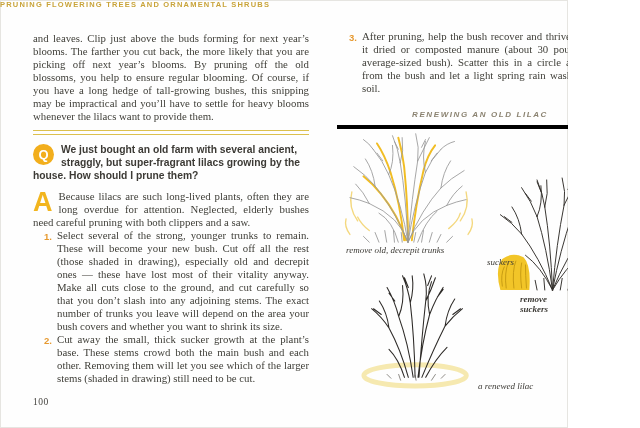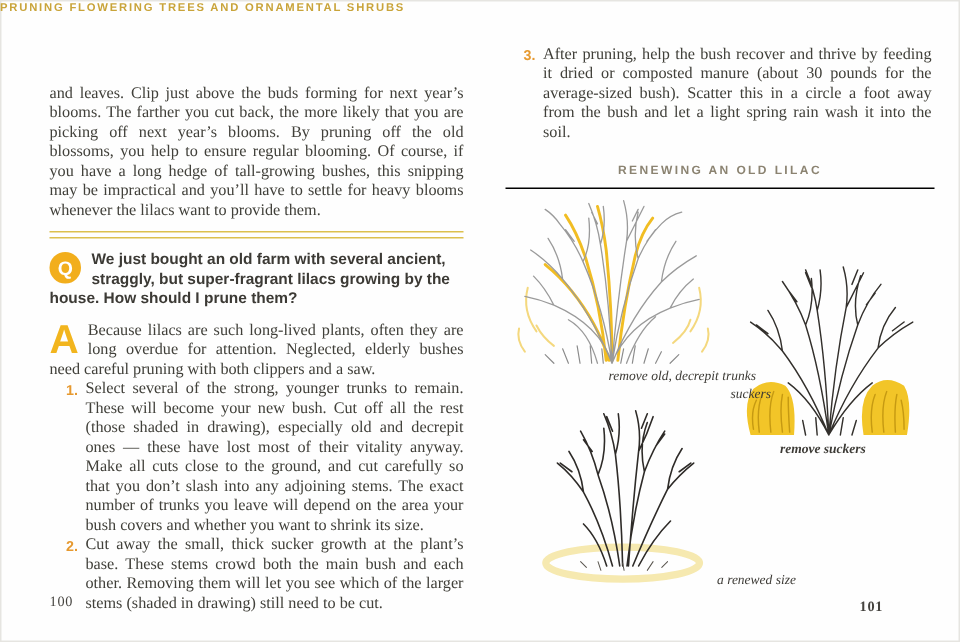--- a/index.html
+++ b/index.html
@@ -1,22 +1,22 @@
 <!DOCTYPE html>
 <html><head>
 <meta charset="utf-8">
 <style>
   html,body { margin:0; padding:0; background:#ffffff; }
   .spread {
-    position:relative; width:640px; height:428px; background:#fefefe;
+    position:relative; width:568px; height:428px; background:#fefefe;
     font-family:"Liberation Serif", serif; color:#41403a; overflow:hidden;
     box-shadow: inset 0 0 0 1px #e6e5e1;
   }
   
-  .col-left { position:absolute; left:33px; top:12px; width:276px;margin-top:24px; }
+  .col-left { position:absolute; left:33px; top:12px; width:276px; }
   .header-left {
     font-family:"Liberation Sans", sans-serif; font-size:7.5px; font-weight:bold;
     letter-spacing:1.2px; color:#c9a43a; text-transform:uppercase;
   }
   .body-text { font-size:10.8px; line-height:13px; text-align:justify; margin-top:8px; }
   .double-rule { height:2.5px; border-top:1px solid #dcc04e; border-bottom:1px solid #dcc04e; margin:7px 0 8px; }
   .question {
     font-family:"Liberation Sans", sans-serif; font-weight:bold;
     font-size:10.3px; line-height:13.4px; color:#3c3a35;
   }
@@ -42,28 +42,28 @@
   #pn-right { left:573px; top:400px;font-weight:bold; }
   
   .header-right {
     position:absolute; right:20px; top:12px; font-style:italic;
     font-size:9.5px; color:#c9a43a;
   }
   .item3 { position:absolute; left:349px; top:30px; width:272px; display:flex;
     font-size:10.8px; line-height:13px; }
   .fig-title-wrap {
     position:absolute; left:337px; top:103px; width:286px; text-align:center;
-    border-bottom:1px solid #000000; padding-bottom:4px;
+    border-bottom:4px solid #000000; padding-bottom:4px;font-style:italic;
   }
   .fig-title {
     font-family:"Liberation Sans", sans-serif; font-size:8px; font-weight:bold;
     letter-spacing:1.6px; color:#8b8371;
   }
   .fig-caption { position:absolute; font-style:italic; font-size:9px; color:#3c3a35; }
-  #cap1 { left:358px; top:245px; width:146px; text-align:right; }
+  #cap1 { left:346px; top:245px; width:146px; text-align:left; }
   #lbl-suckers { left:487px; top:257px; }
   #cap2 { left:520px; top:294px;font-weight:bold; }
   #cap3 { left:478px; top:381px; }
   .bush { position:absolute; }
   #bush1 { left:340px; top:126px; }
   #bush2 { left:483px; top:172px; }
   #bush3 { left:360px; top:266px; }
 </style>
 </head>
 <body>
@@ -148,17 +148,17 @@
     <path fill="none" stroke="#2e2b28" stroke-width="1.1" stroke-linecap="round" d="M55 115 Q50 80 40 52 M40 52 Q36 36 28 22 M40 52 Q46 38 44 20
          M60 115 Q64 80 72 50 M72 50 Q78 34 86 22 M72 50 Q68 32 74 16
          M50 115 Q42 86 30 64 M30 64 Q22 52 12 44 M30 64 Q28 48 20 36
          M64 115 Q76 86 88 62 M88 62 Q96 52 106 44 M88 62 Q90 46 98 34
          M57 115 Q56 72 52 38 M52 38 Q50 24 44 10 M52 38 Q56 24 54 10
          M61 115 Q64 72 68 36 M68 36 Q70 22 66 8 M68 36 Q74 24 78 12
          M46 115 Q40 96 30 86 M68 115 Q78 96 90 84
          M36 36 L30 28 M80 32 L86 24 M22 50 L14 44 M96 50 L104 44 M50 22 L46 12 M70 20 L74 10"></path>
     <path fill="none" stroke="#5a564f" stroke-width="0.7" stroke-linecap="round" d="M32 116 L28 112 M42 118 L40 112 M74 118 L78 112 M84 116 L88 112 M58 118 L57 113"></path>
   </svg>
-  <div class="fig-caption" id="cap3">a renewed size</div>
+  <div class="fig-caption" id="cap3">a renewed lilac</div>
 
   <div class="page-num" id="pn-right">101</div>
 
 </div>
 
 </body></html>

